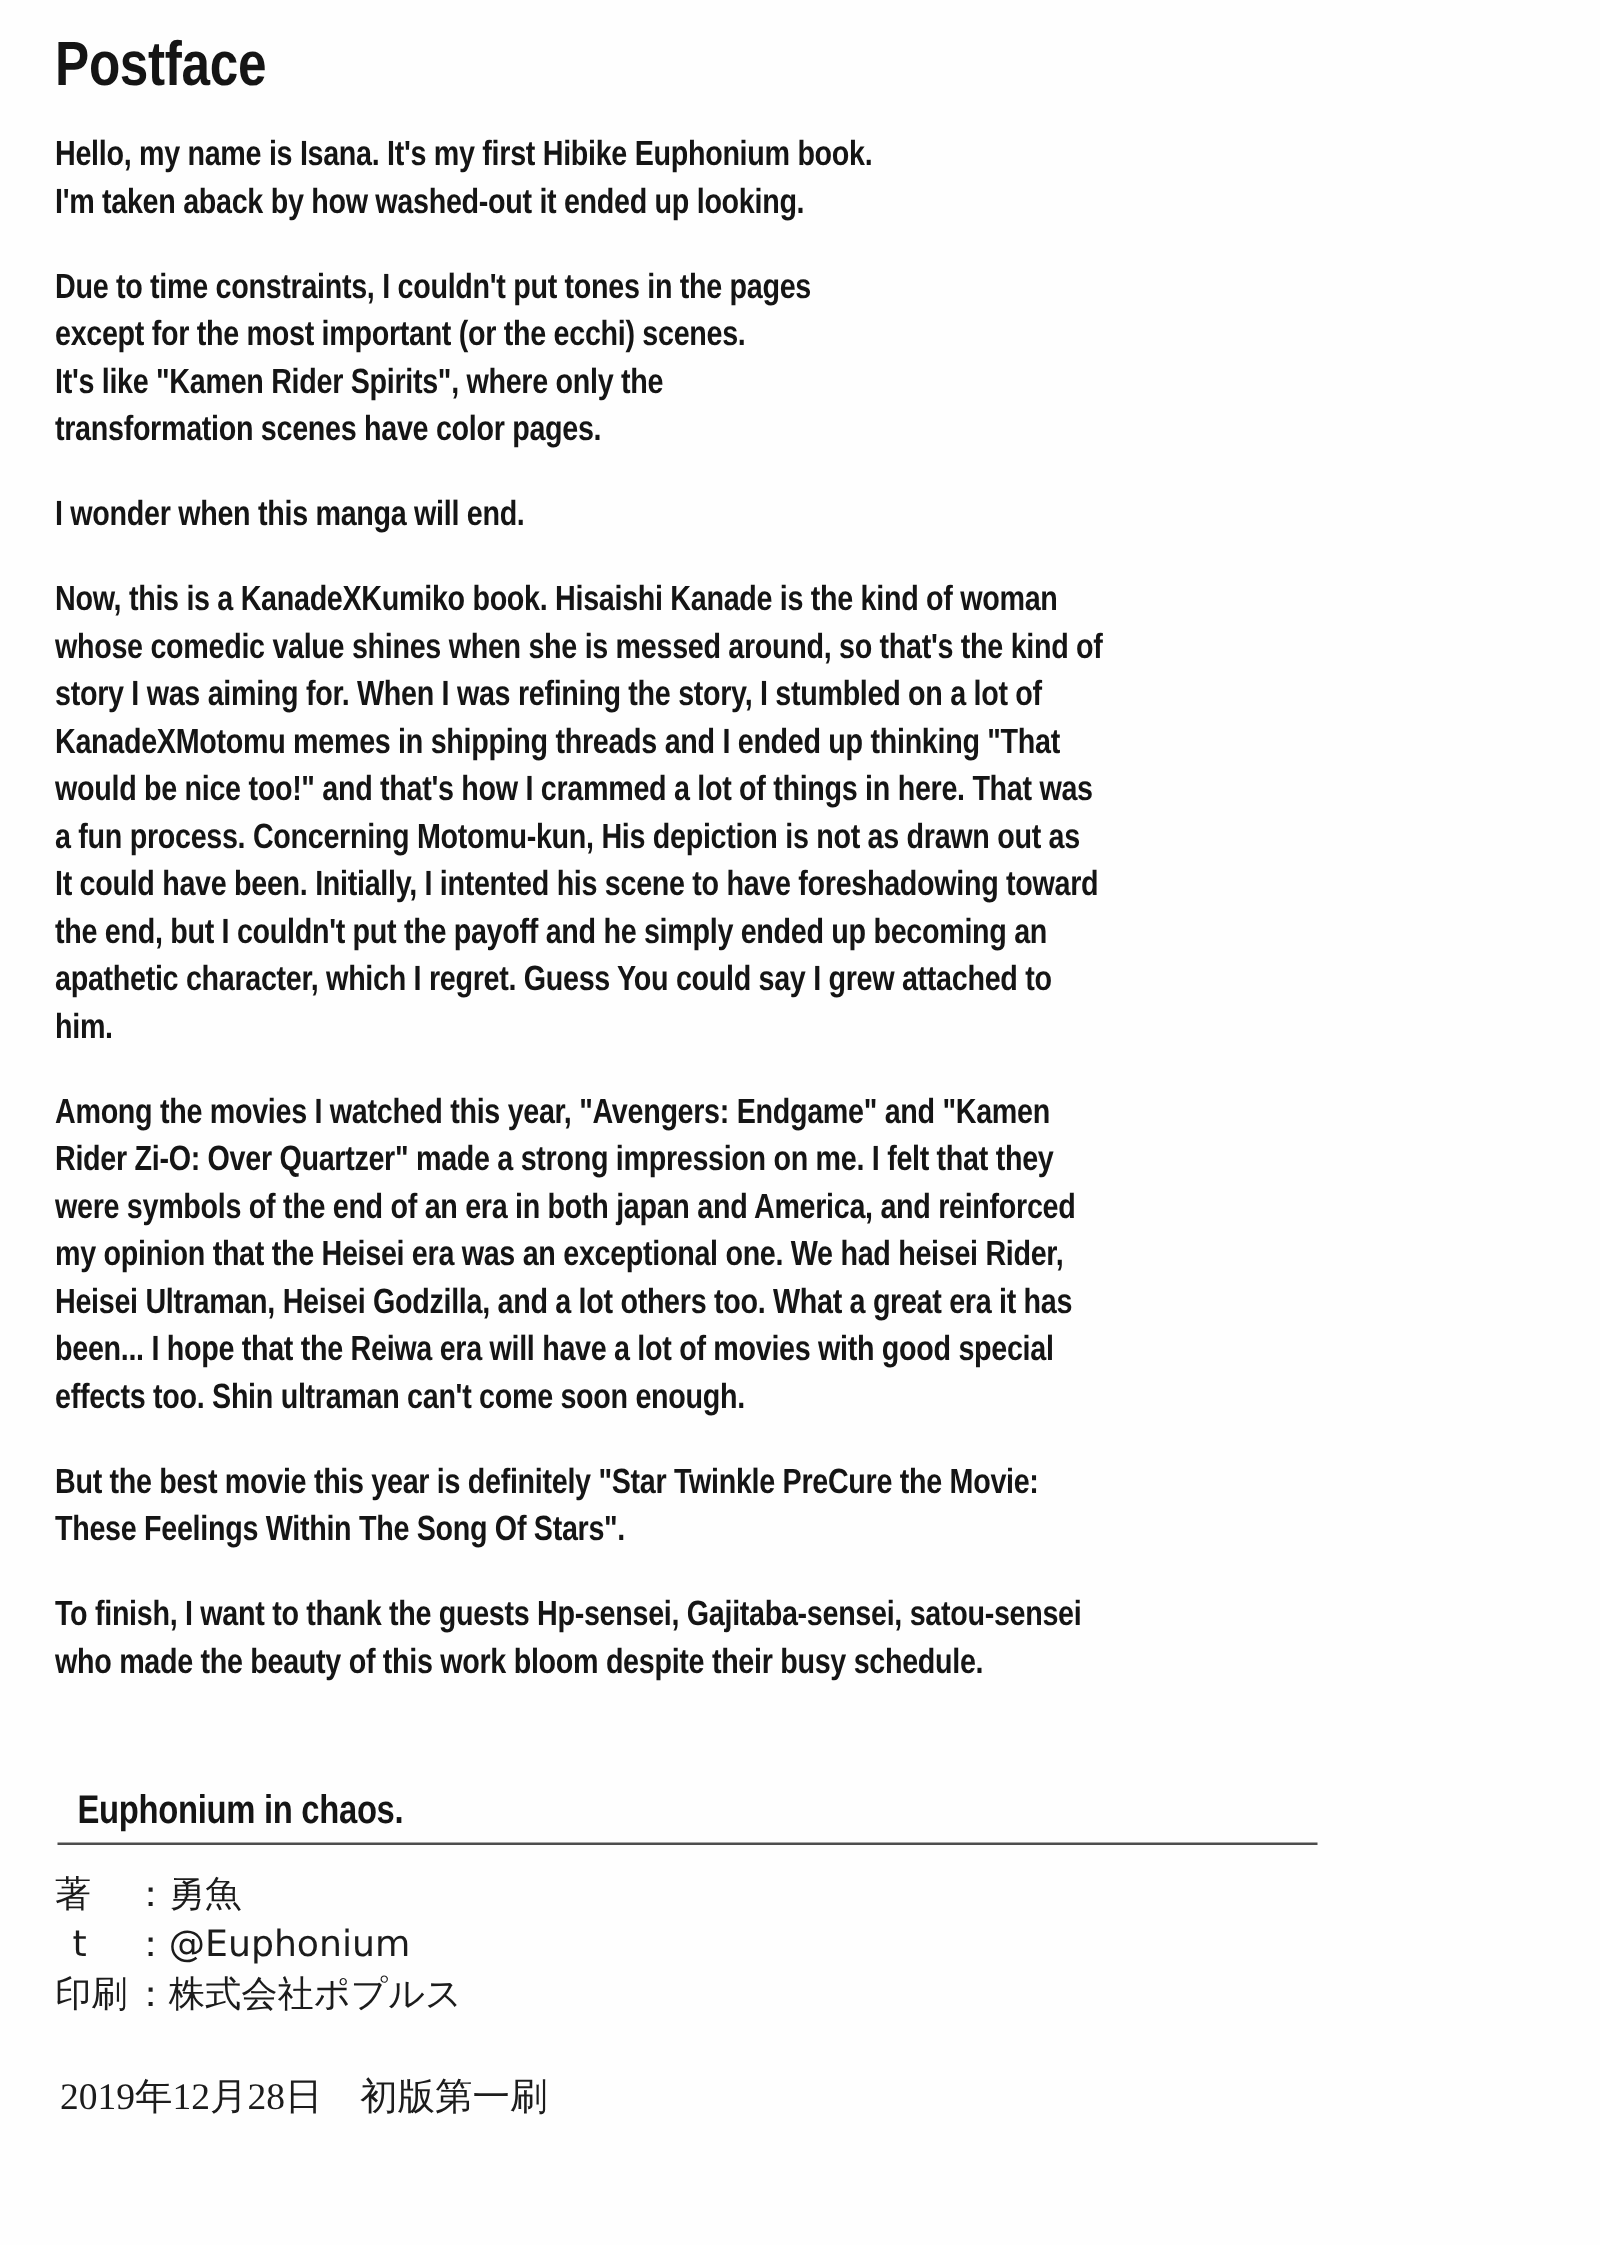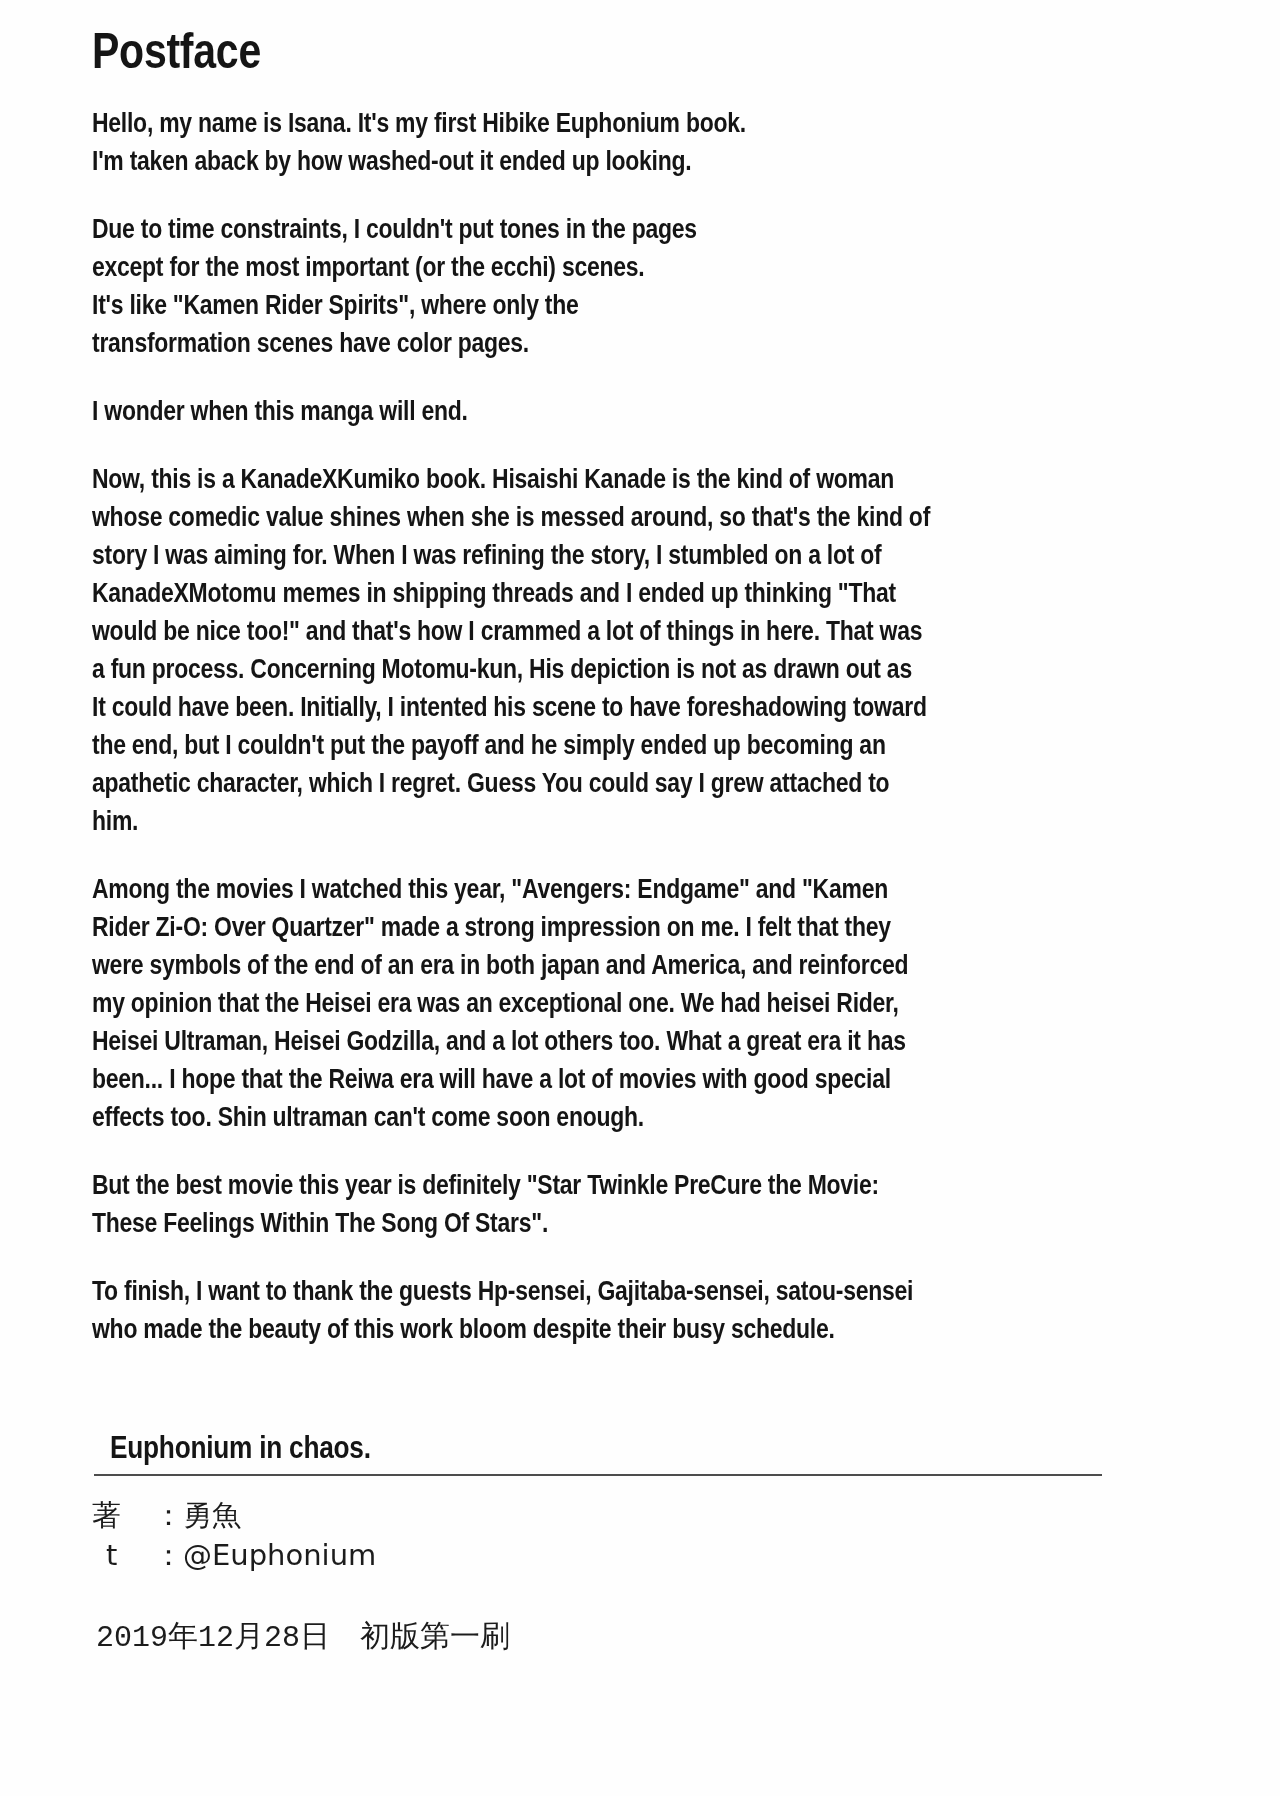--- a/index.html
+++ b/index.html
@@ -3,21 +3,21 @@
 <meta charset="utf-8">
 <style>
   * { margin: 0; padding: 0; box-sizing: border-box; }
   html, body { background: #e8e8e8; }
   .page {
     width: 1280px;
     height: 1796px;
     margin: 0 auto;
     background: #fefefe;
     color: #151515;
-    padding: 26px 60px 0 92px;
+    padding: 26px 60px 0 44px;
     overflow: hidden;
     position: relative;
     font-family: "Liberation Sans", sans-serif;
   }
   
   .comic {
     width: 1240px;
     transform: scaleX(0.82);
     transform-origin: 0 0;
     font-family: "Liberation Sans", sans-serif;
@@ -60,21 +60,21 @@
     margin-bottom: 10px;
   }
   .colo-label {
     width: 62px;
     flex: 0 0 62px;
   }
   .colo-row:nth-child(2) .colo-label { padding-left: 14px; }
   .date-line {
     margin-top: 52px;
     padding-left: 4px;
-    font-family: Liberation Mono, monospace;
+    font-family: Liberation Serif, serif;
     font-size: 30px;
     line-height: 32px;
     color: #1c1c1c;
   }
 </style>
 </head>
 <body>
 
 <div class="page">
 
@@ -123,17 +123,21 @@
 
   <div class="colophon">
     <div class="colo-row">
       <span class="colo-label">著</span>
       <span class="colo-value">：勇魚</span>
     </div>
     <div class="colo-row">
       <span class="colo-label">t</span>
       <span class="colo-value">：@Euphonium</span>
     </div>
+    <div class="colo-row">
+      <span class="colo-label">印刷</span>
+      <span class="colo-value">：株式会社ポプルス</span>
+    </div>
 
     <div class="date-line">2019年12月28日　初版第一刷</div>
   </div>
 
 </div>
 
 </body></html>

